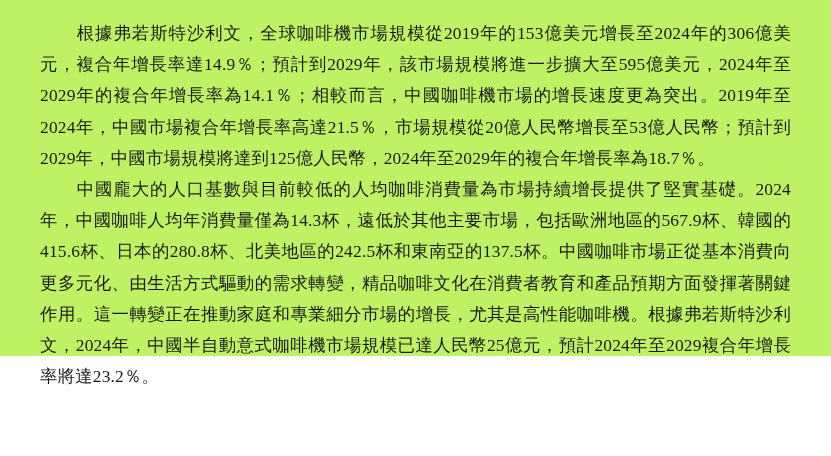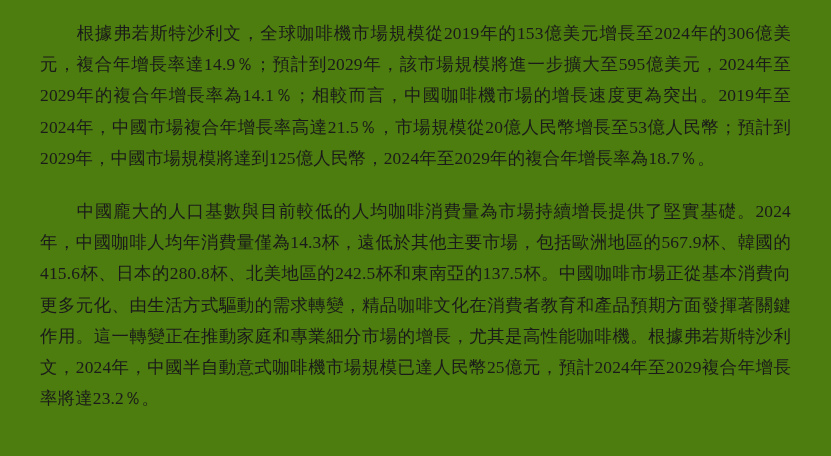--- a/index.html
+++ b/index.html
@@ -9,35 +9,34 @@
   body {
     width: 831px;
     height: 456px;
     background: #fdfdfb;
     font-family: "Liberation Serif", "DejaVu Serif", serif;
     color: #1a1a1a;
     overflow: hidden;
   }
   .page {
     width: 831px;
-    height: 456px;
+    height: 356px;
     box-sizing: border-box;
     padding: 18px 40px 10px 40px;
-    background: #4d7c0f;
+    background: #bef264;
   }
   .para {
     font-size: 17.4px;
     line-height: 31.2px;
     text-align: justify;
     text-justify: inter-ideograph;
     letter-spacing: 0.2px;
     margin: 0;
   }
   .para + .para {
-    margin-top: 22px;
   }
   .indent {
     display: inline-block;
     width: 36px;
   }
 </style>
 </head>
 <body>
 
 <div class="page">

